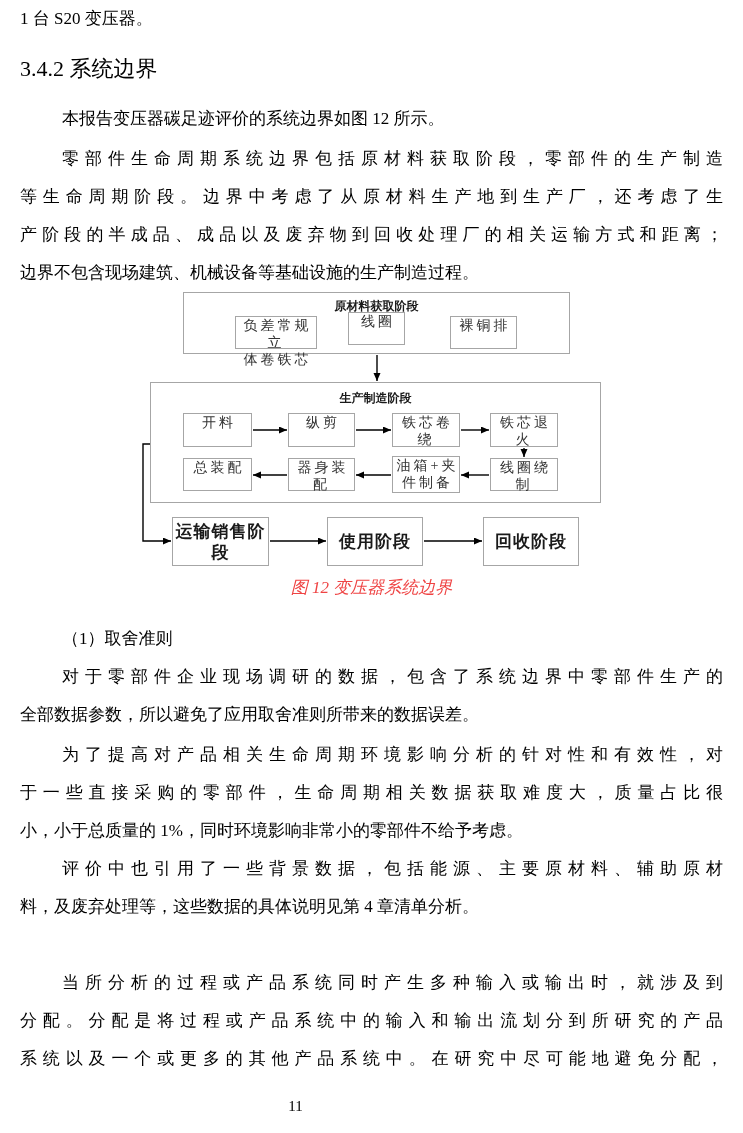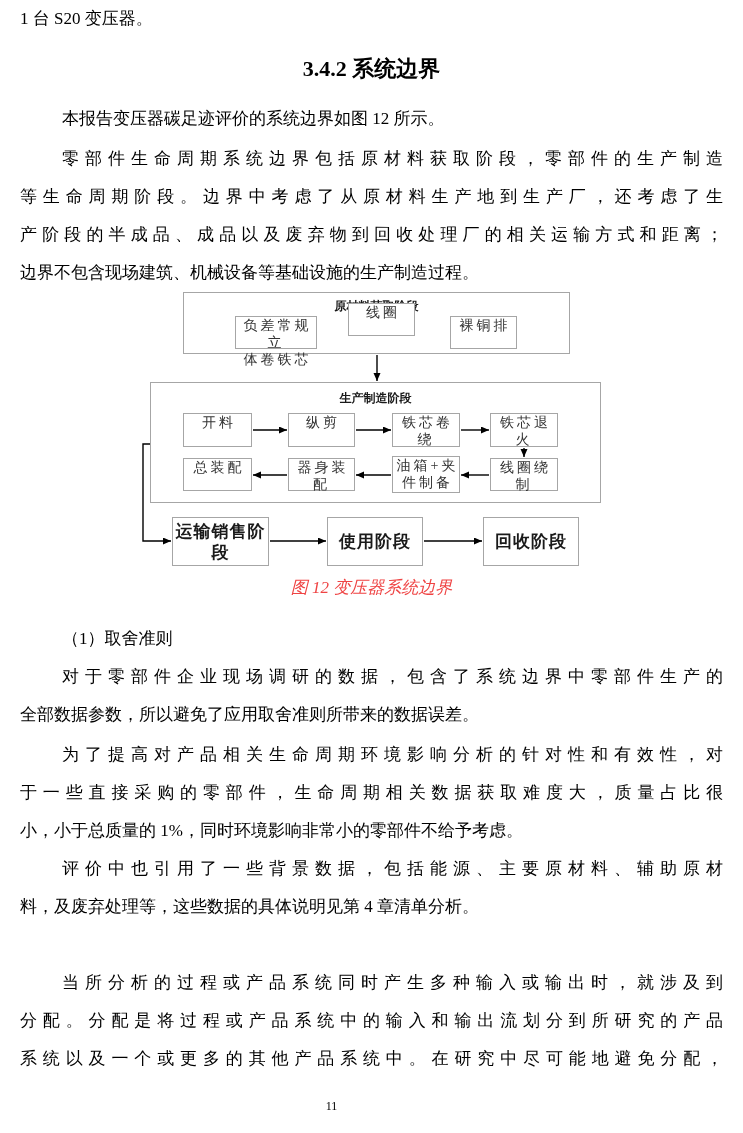--- a/index.html
+++ b/index.html
@@ -14,21 +14,21 @@
   }
   .line{
     position:absolute;
     left:20px;width:703px;
     height:38px;line-height:38px;
     font-size:17px;
     white-space:nowrap;
   }
   .j{white-space:normal;text-align:justify;text-align-last:justify;text-justify:inter-character;}
   .ind{text-indent:42px;}
-  .heading{font-weight:bold;font-size:22px;text-align:center;}
+  .heading{font-weight:normal;font-size:22px;}
   
   .fig-box{
     position:absolute;
     box-sizing:border-box;
     border:1px solid #a6a6a6;
     background:#fff;
   }
   .stage-outer{background:transparent;}
   .stage-title{
     position:absolute;left:0;right:0;top:2px;
@@ -52,21 +52,21 @@
     font-weight:bold;font-size:17px;line-height:21px;
     letter-spacing:1px;color:#1a1a1a;
   }
   .fig-caption{
     position:absolute;left:20px;width:703px;top:576px;
     text-align:center;font-size:17px;line-height:24px;color:#ef4444;font-style:italic;
   }
   .arrows{position:absolute;left:0;top:0;pointer-events:none;}
   .pagenum{
     position:absolute;left:0;width:591px;top:1094px;
-    text-align:center;font-size:12px;line-height:24px;margin-left:36px;
+    text-align:center;font-size:15px;line-height:24px;
   }
 </style>
 </head>
 <body>
 
 <div class="page">
 
   <div class="line" style="top:0px">1 台 S20 变压器。</div>
   <div class="line heading" style="top:50px">3.4.2 系统边界</div>
   <div class="line ind" style="top:100px">本报告变压器碳足迹评价的系统边界如图 12 所示。</div>
@@ -76,21 +76,21 @@
   <div class="line j" style="top:216px">产阶段的半成品、成品以及废弃物到回收处理厂的相关运输方式和距离；</div>
   <div class="line" style="top:254px">边界不包含现场建筑、机械设备等基础设施的生产制造过程。</div>
 
   <div class="fig-box stage-outer" style="left:183px;top:292px;width:387px;height:62px">
     <div class="stage-title">原材料获取阶段</div>
   </div>
   <div class="fig-box node" style="left:235px;top:316px;width:82px;height:33px">
     <div>负差常规立</div>
     <div>体卷铁芯</div>
   </div>
-  <div class="fig-box node" style="left:348px;top:303px;width:67px;height:33px">线圈</div>
+  <div class="fig-box node" style="left:348px;top:312px;width:57px;height:33px">线圈</div>
   <div class="fig-box node" style="left:450px;top:316px;width:67px;height:33px">裸铜排</div>
 
   <div class="fig-box stage-outer" style="left:150px;top:382px;width:451px;height:121px">
     <div class="stage-title" style="top:4px">生产制造阶段</div>
   </div>
   <div class="fig-box node" style="left:183px;top:413px;width:69px;height:34px">开料</div>
   <div class="fig-box node" style="left:288px;top:413px;width:67px;height:34px">纵剪</div>
   <div class="fig-box node" style="left:392px;top:413px;width:68px;height:34px">铁芯卷绕</div>
   <div class="fig-box node" style="left:490px;top:413px;width:68px;height:34px">铁芯退火</div>
 

